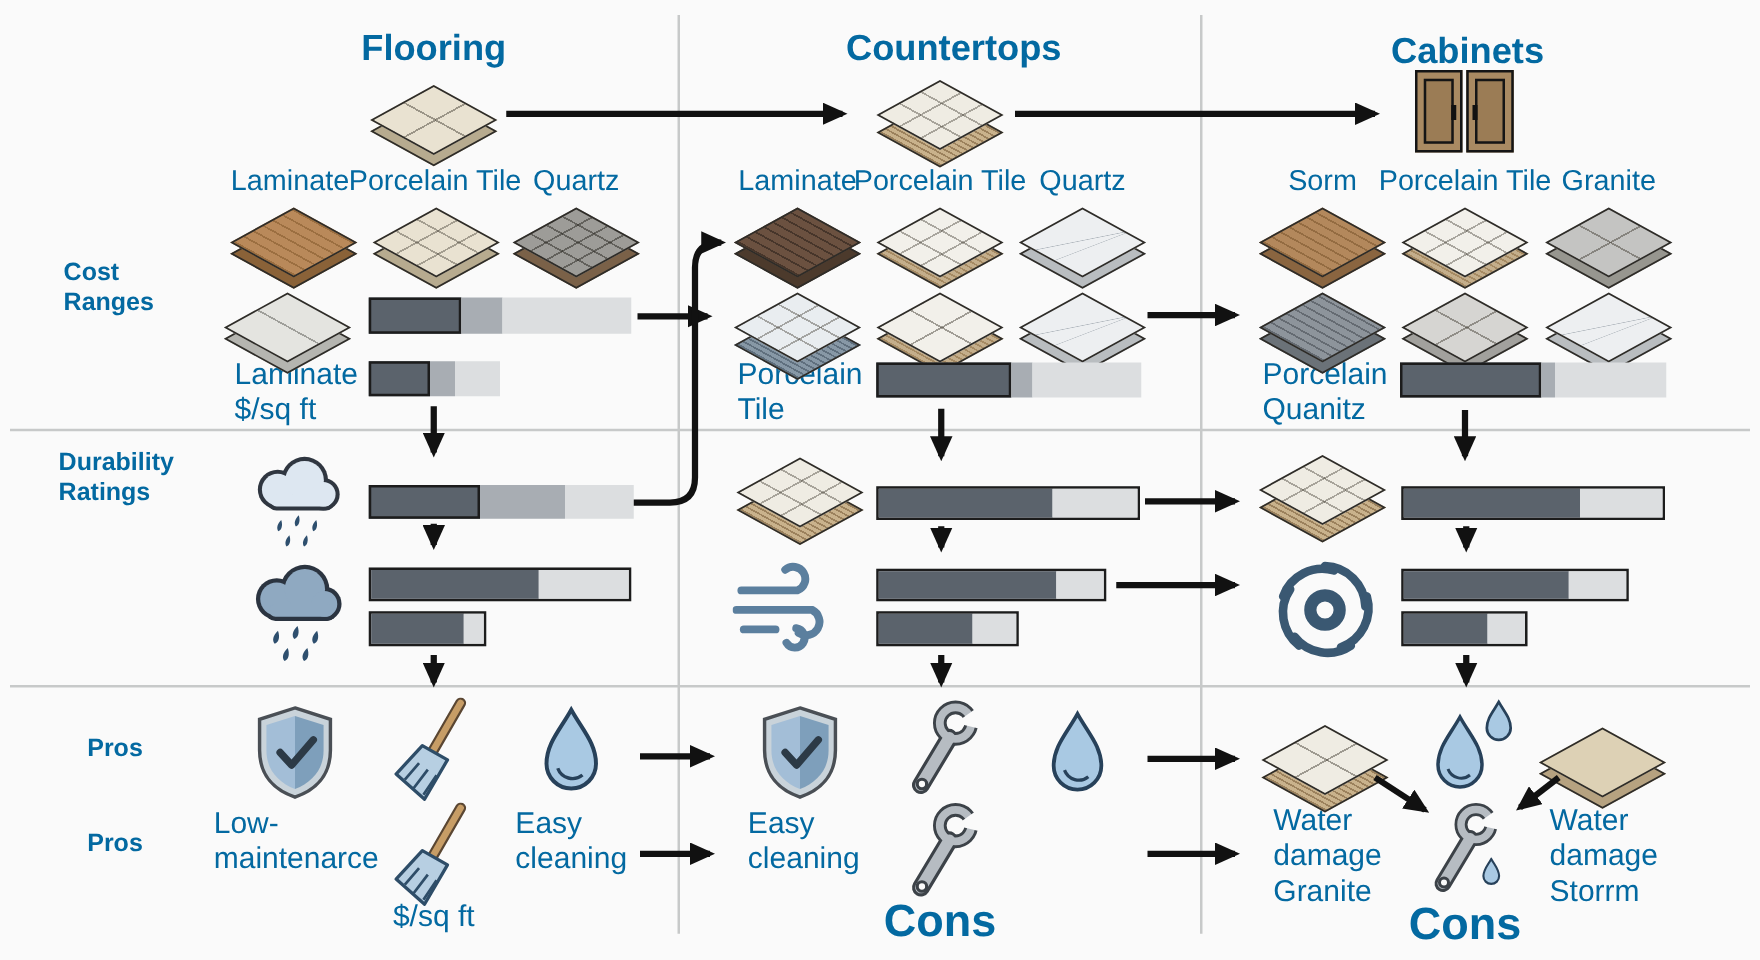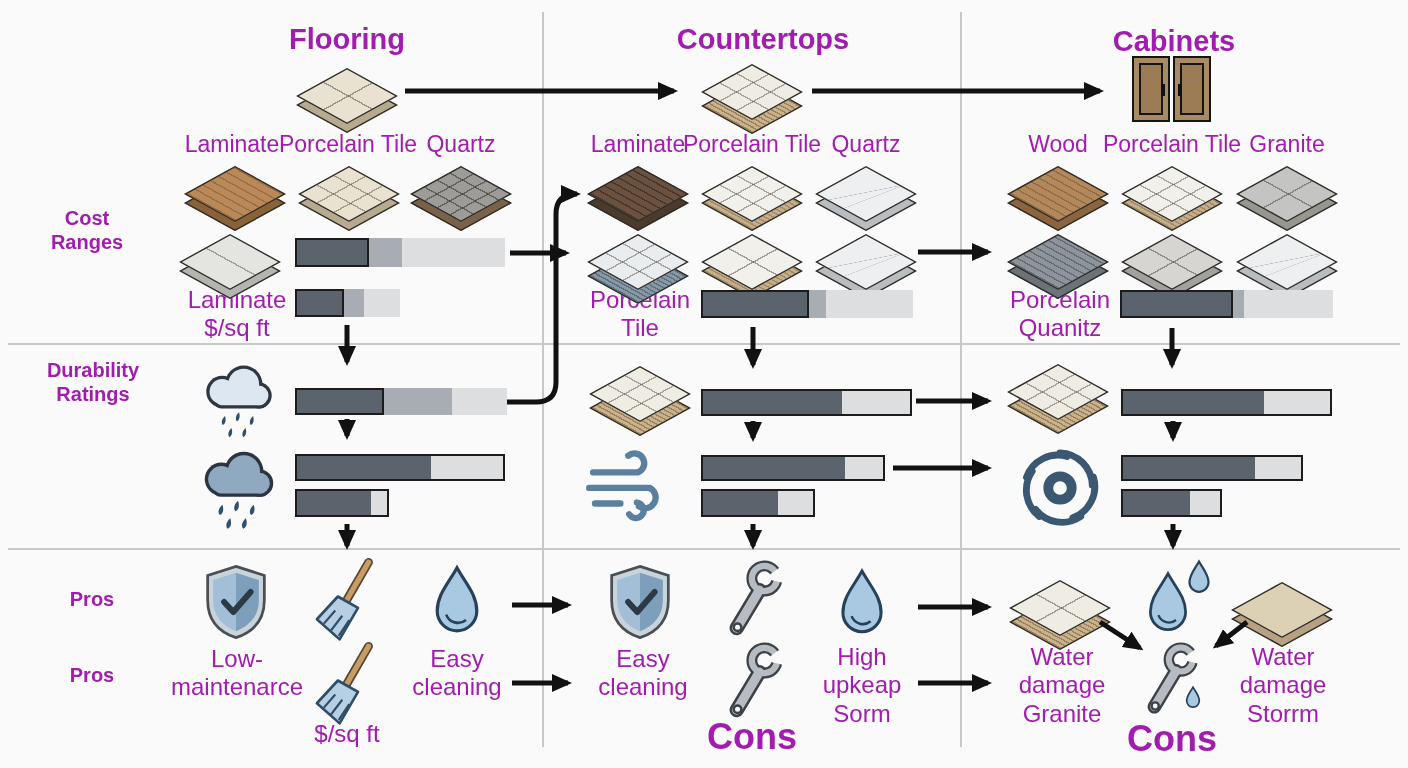--- a/index.html
+++ b/index.html
@@ -1,18 +1,18 @@
 <!DOCTYPE html>
 <html><head>
 <meta charset="utf-8">
 <style>
   html,body{margin:0;padding:0;background:#ffffff}
   #canvas{position:relative;width:1408px;height:768px;background:#fafafa;overflow:hidden;
           font-family:"Liberation Sans",sans-serif;color:#121212}
-  .t{position:absolute;transform:translateX(-50%);text-align:center;line-height:1.18;color:#a21caf}
+  .t{position:absolute;transform:translateX(-50%);line-height:1.18;color:#0369a1}
   .ml{white-space:pre-line}
   .b{font-weight:bold}
   .fs29{font-size:29px}.fs27{font-size:36px}.fs26{font-size:20px}.fs25{font-size:25px}
   .fs24{font-size:24px}.fs23{font-size:23px}
   .divider{position:absolute;background:#c7c9c9}
   .arrows{position:absolute;left:0;top:0;z-index:6;pointer-events:none}
 
   
   .bar{position:absolute;display:flex;z-index:4;box-sizing:border-box}
   .bar.closed{border:2.5px solid #1c1c1c;background:#dcdee0}
@@ -84,40 +84,37 @@
 Ratings</div>
   <div class="t b fs26" style="left:92px;top:588px">Pros</div>
   <div class="t b fs26" style="left:92px;top:664px">Pros</div>
 
   <div class="t fs23" style="left:232px;top:131px">Laminate</div>
   <div class="t fs23" style="left:348px;top:131px">Porcelain Tile</div>
   <div class="t fs23" style="left:461px;top:131px">Quartz</div>
   <div class="t fs23" style="left:638px;top:131px">Laminate</div>
   <div class="t fs23" style="left:752px;top:131px">Porcelain Tile</div>
   <div class="t fs23" style="left:866px;top:131px">Quartz</div>
-  <div class="t fs23" style="left:1058px;top:131px">Wood</div>
+  <div class="t fs23" style="left:1058px;top:131px">Sorm</div>
   <div class="t fs23" style="left:1172px;top:131px">Porcelain Tile</div>
   <div class="t fs23" style="left:1287px;top:131px">Granite</div>
 
   <div class="t fs24 ml" style="left:237px;top:286px">Laminate
 $/sq ft</div>
   <div class="t fs24 ml" style="left:640px;top:286px">Porcelain
 Tile</div>
   <div class="t fs24 ml" style="left:1060px;top:286px">Porcelain
 Quanitz</div>
   <div class="t fs24 ml" style="left:237px;top:645px">Low-
 maintenarce</div>
   <div class="t fs24 ml" style="left:457px;top:645px">Easy
 cleaning</div>
   <div class="t fs24" style="left:347px;top:720px">$/sq ft</div>
   <div class="t fs24 ml" style="left:643px;top:645px">Easy
 cleaning</div>
-  <div class="t fs24 ml" style="left:862px;top:643px">High
-upkeap
-Sorm</div>
   <div class="t b fs27" style="left:752px;top:716px">Cons</div>
   <div class="t fs24 ml" style="left:1062px;top:643px">Water
 damage
 Granite</div>
   <div class="t b fs27" style="left:1172px;top:718px">Cons</div>
   <div class="t fs24 ml" style="left:1283px;top:643px">Water
 damage
 Storrm</div>
 
   <div class="sw g2 w-beigetile" style="left:295px;top:58px">

